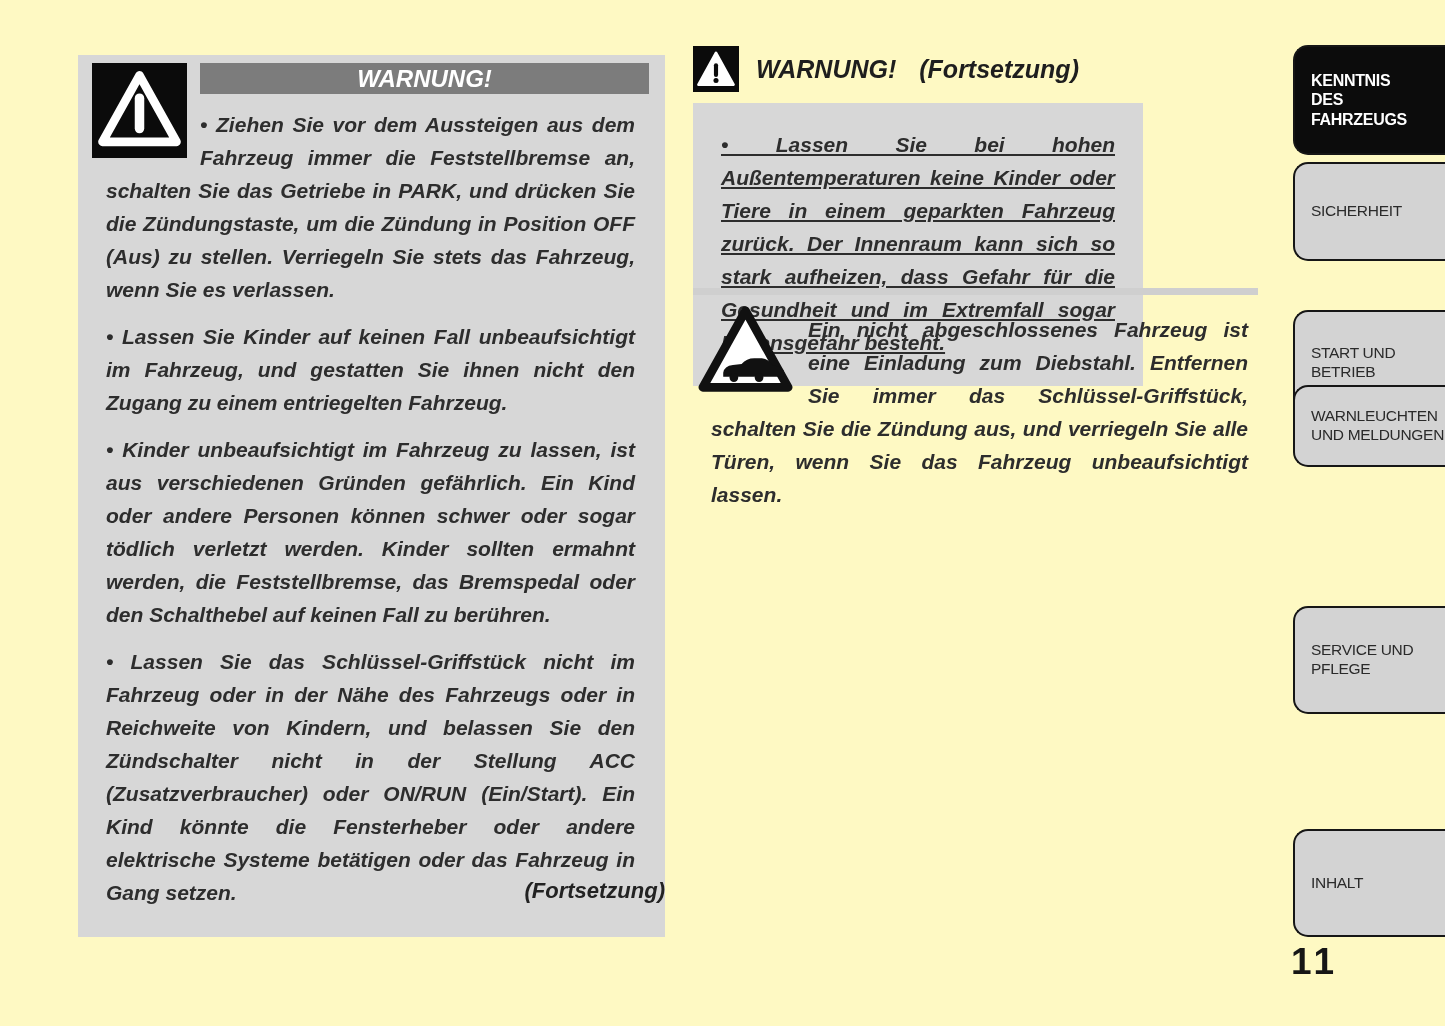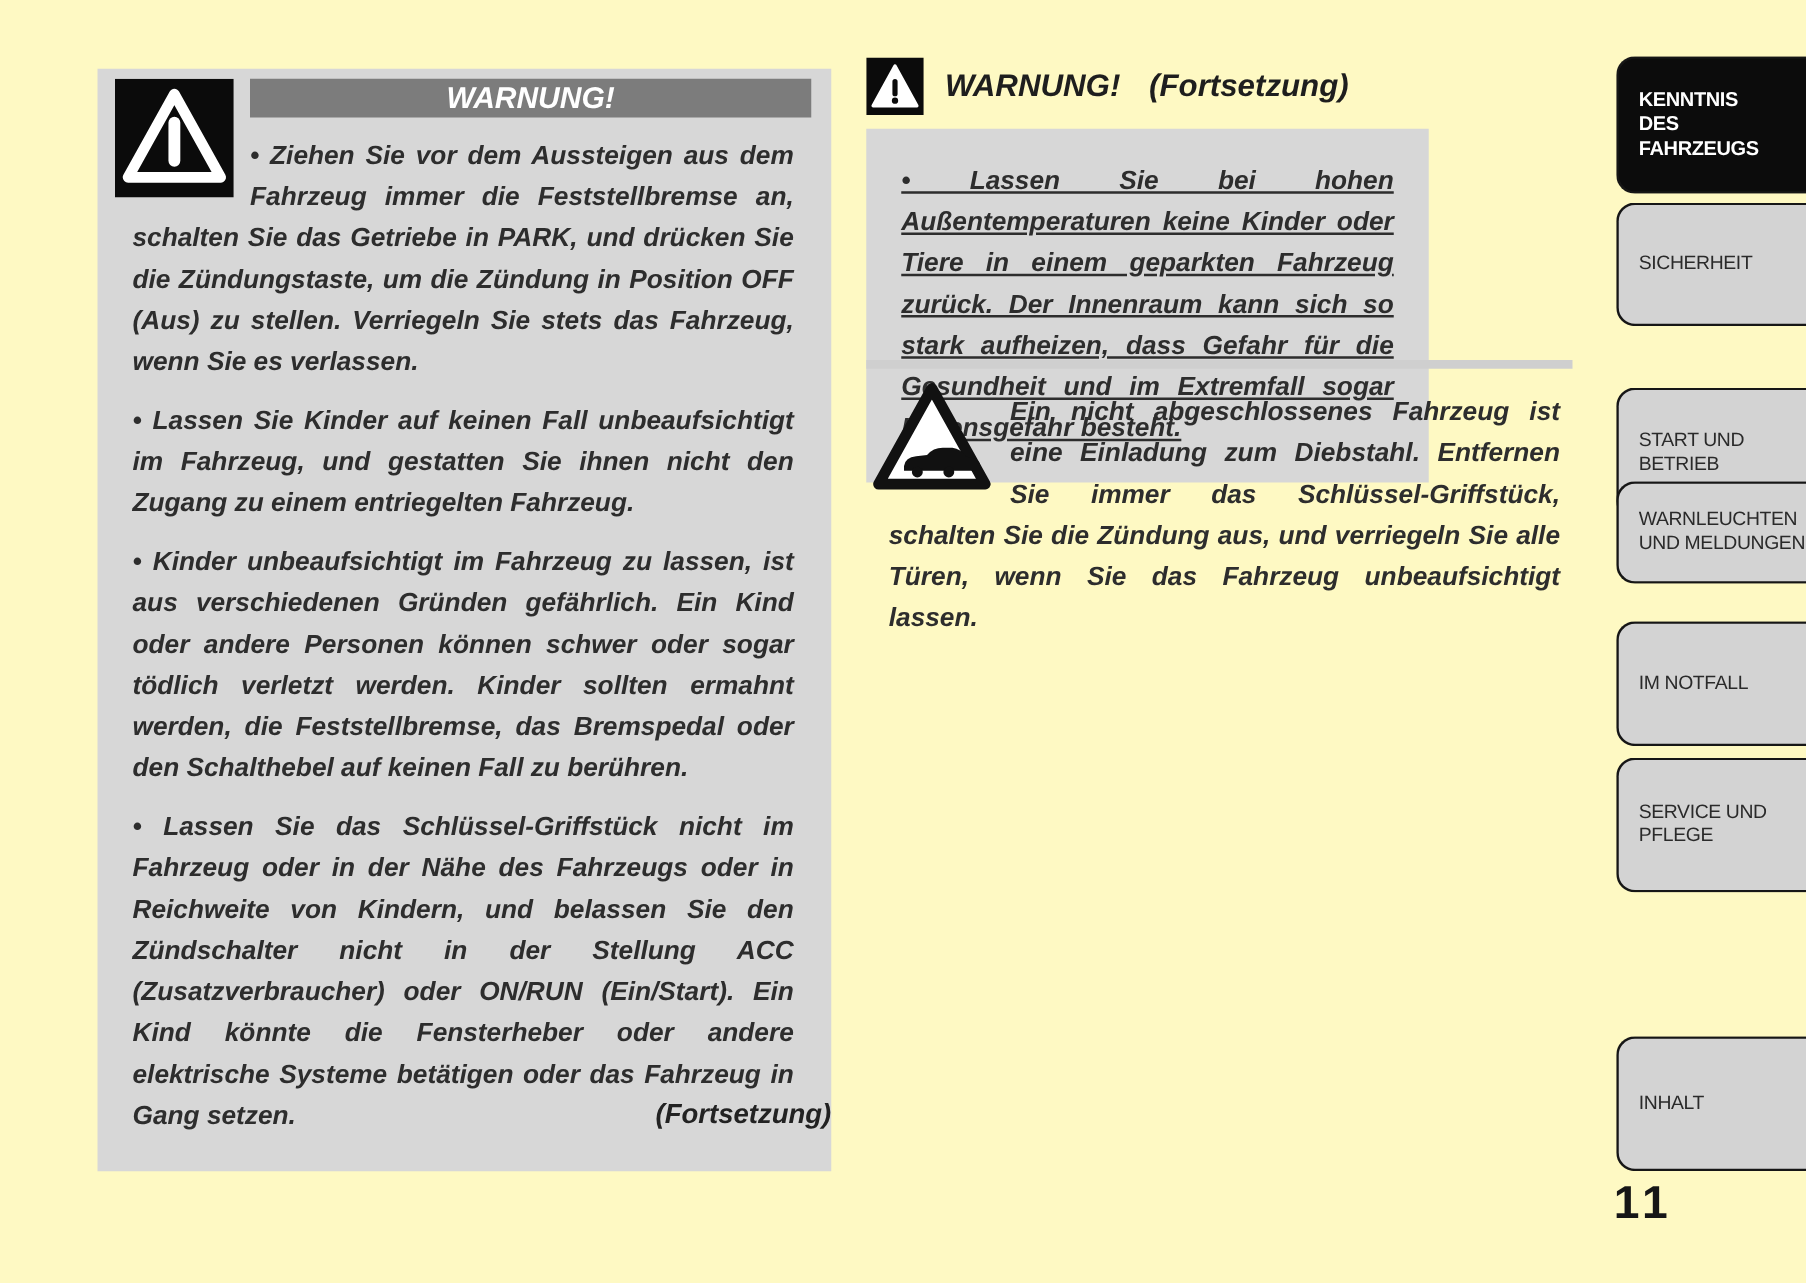--- a/index.html
+++ b/index.html
@@ -145,19 +145,18 @@
   </div>
 
   <div class="tab active" style="top:45px;height:110px;">KENNTNIS
 DES
 FAHRZEUGS</div>
   <div class="tab" style="top:162px;height:99px;">SICHERHEIT</div>
   <div class="tab" style="top:270px;height:106px;margin-top:40px;">START UND
 BETRIEB</div>
   <div class="tab" style="top:385px;height:82px;">WARNLEUCHTEN
 UND MELDUNGEN</div>
-  <div class="tab" style="top:497px;height:100px;">IM NOTFALL</div>
   <div class="tab" style="top:606px;height:108px;">SERVICE UND
 PFLEGE</div>
   <div class="tab" style="top:829px;height:108px;">INHALT</div>
 
   <div class="pagenum">11</div>
 </div>
 
 </body></html>

